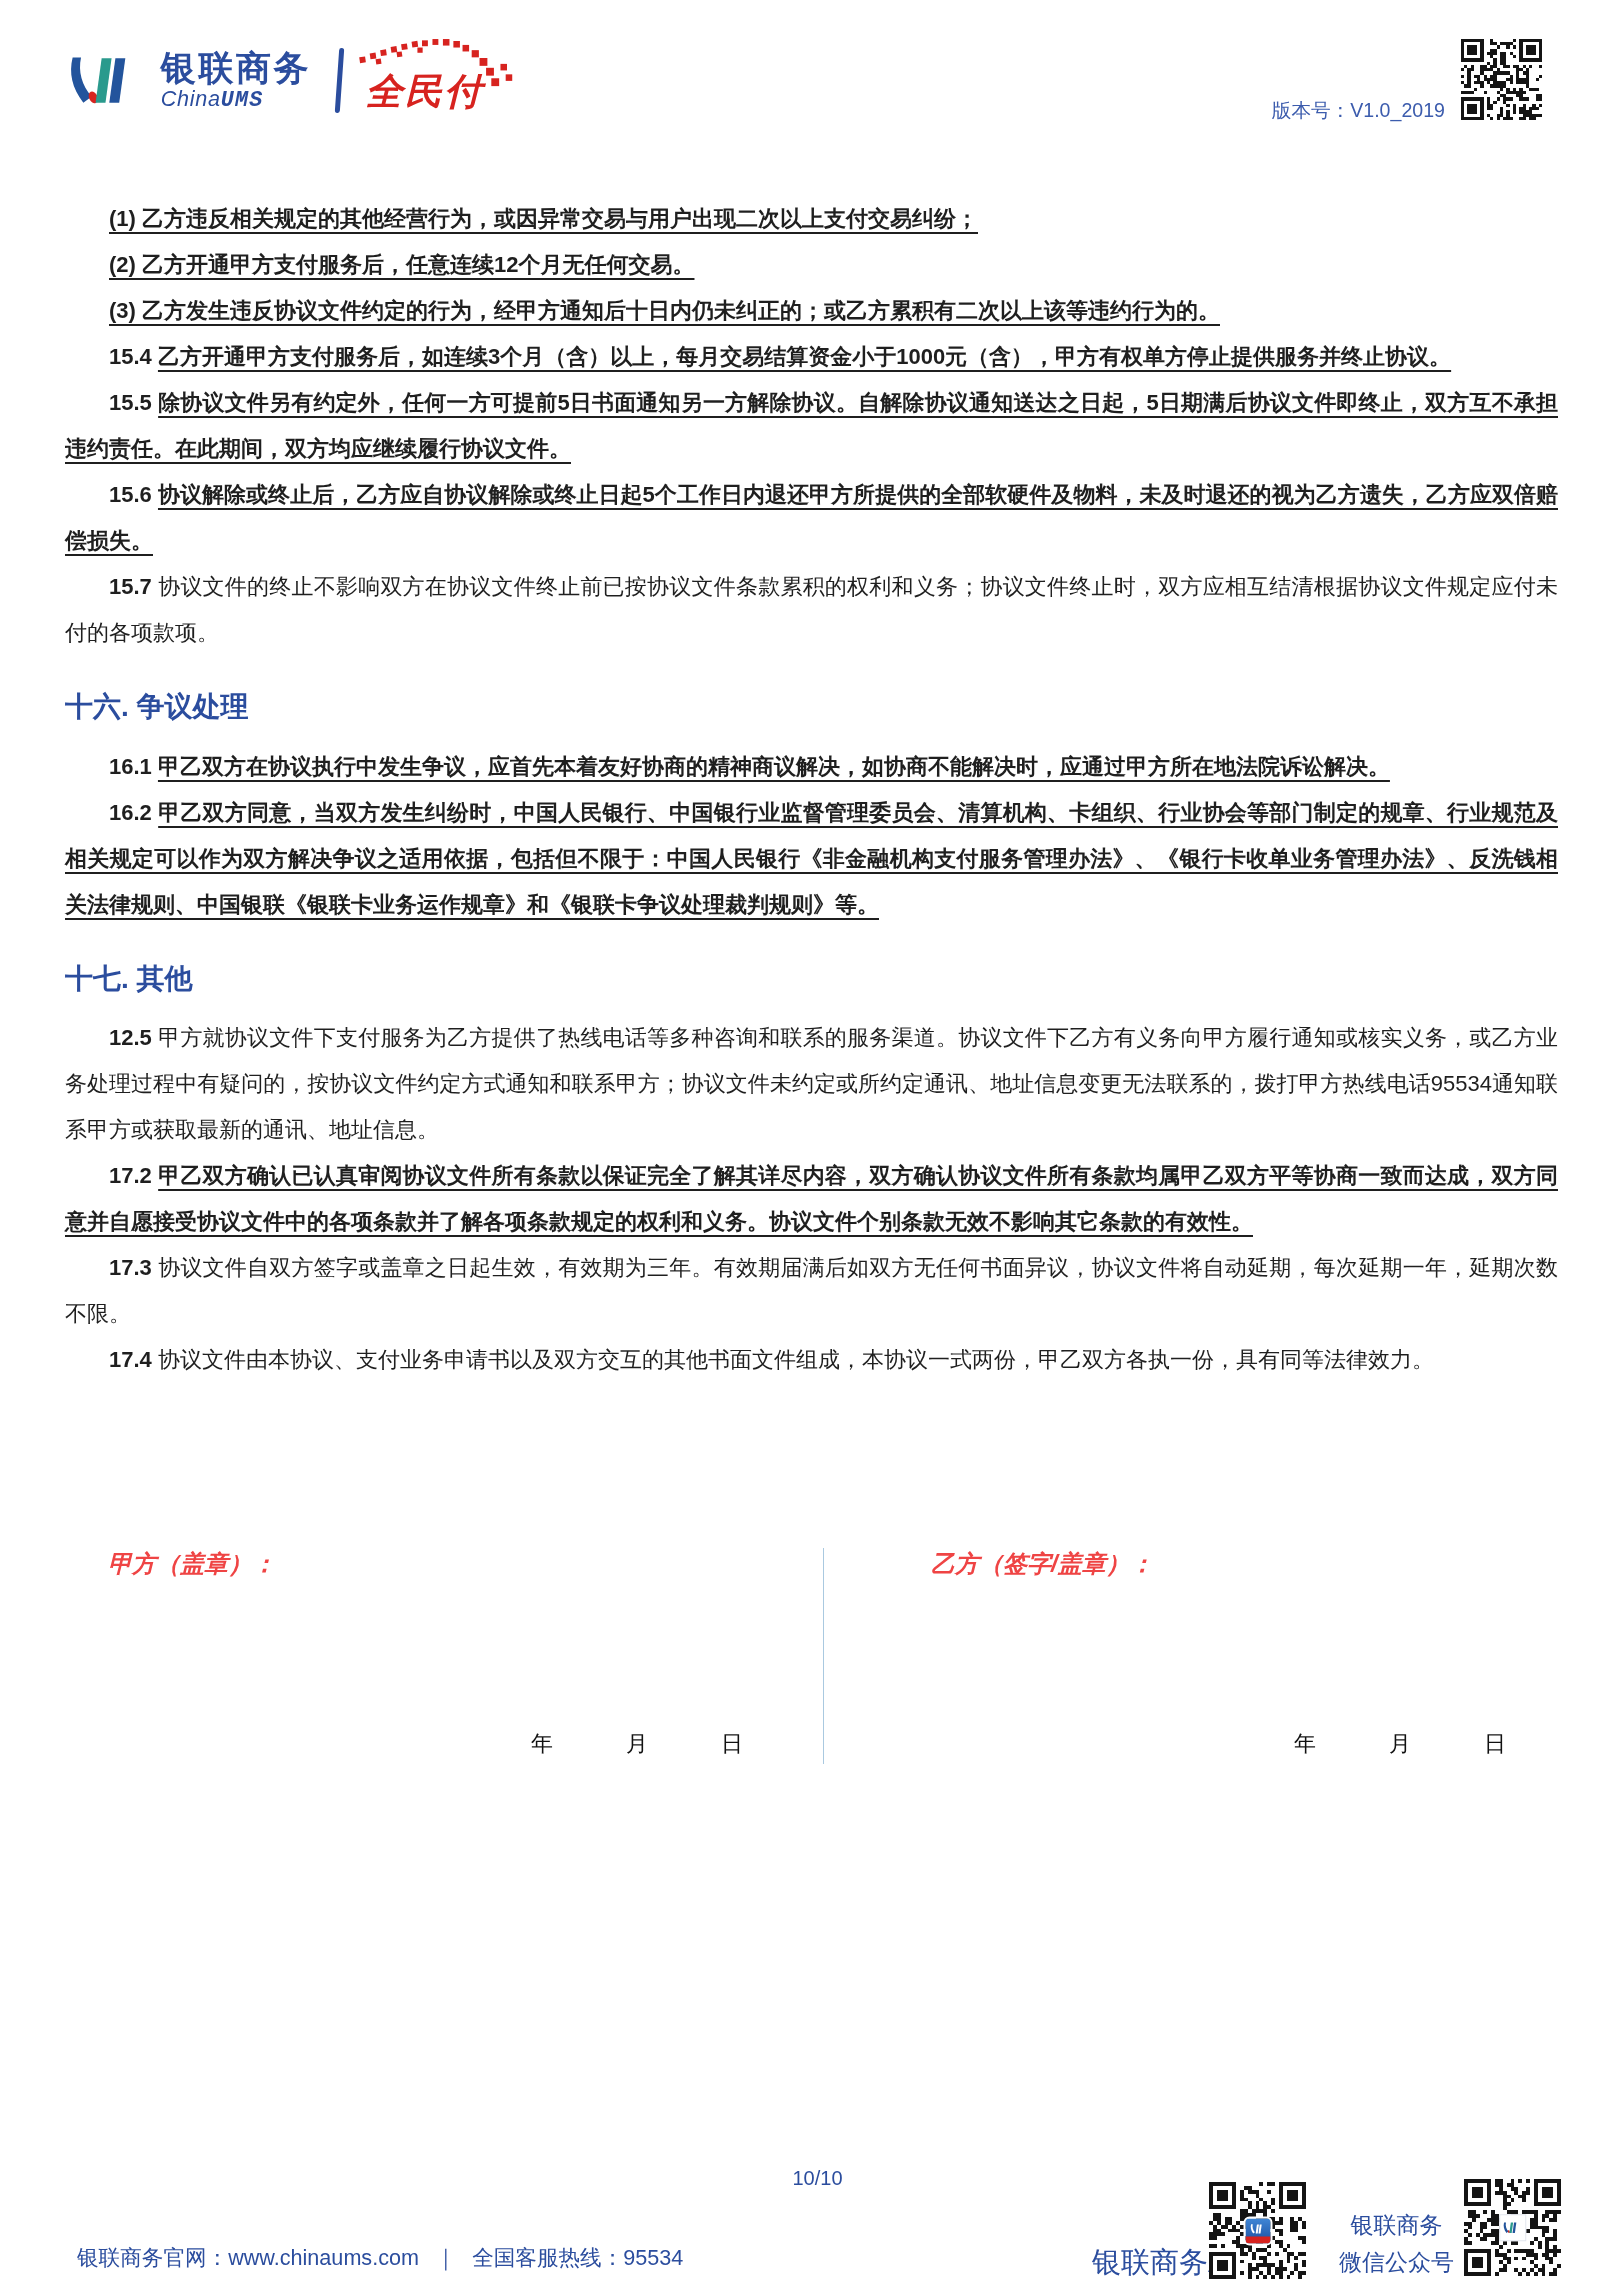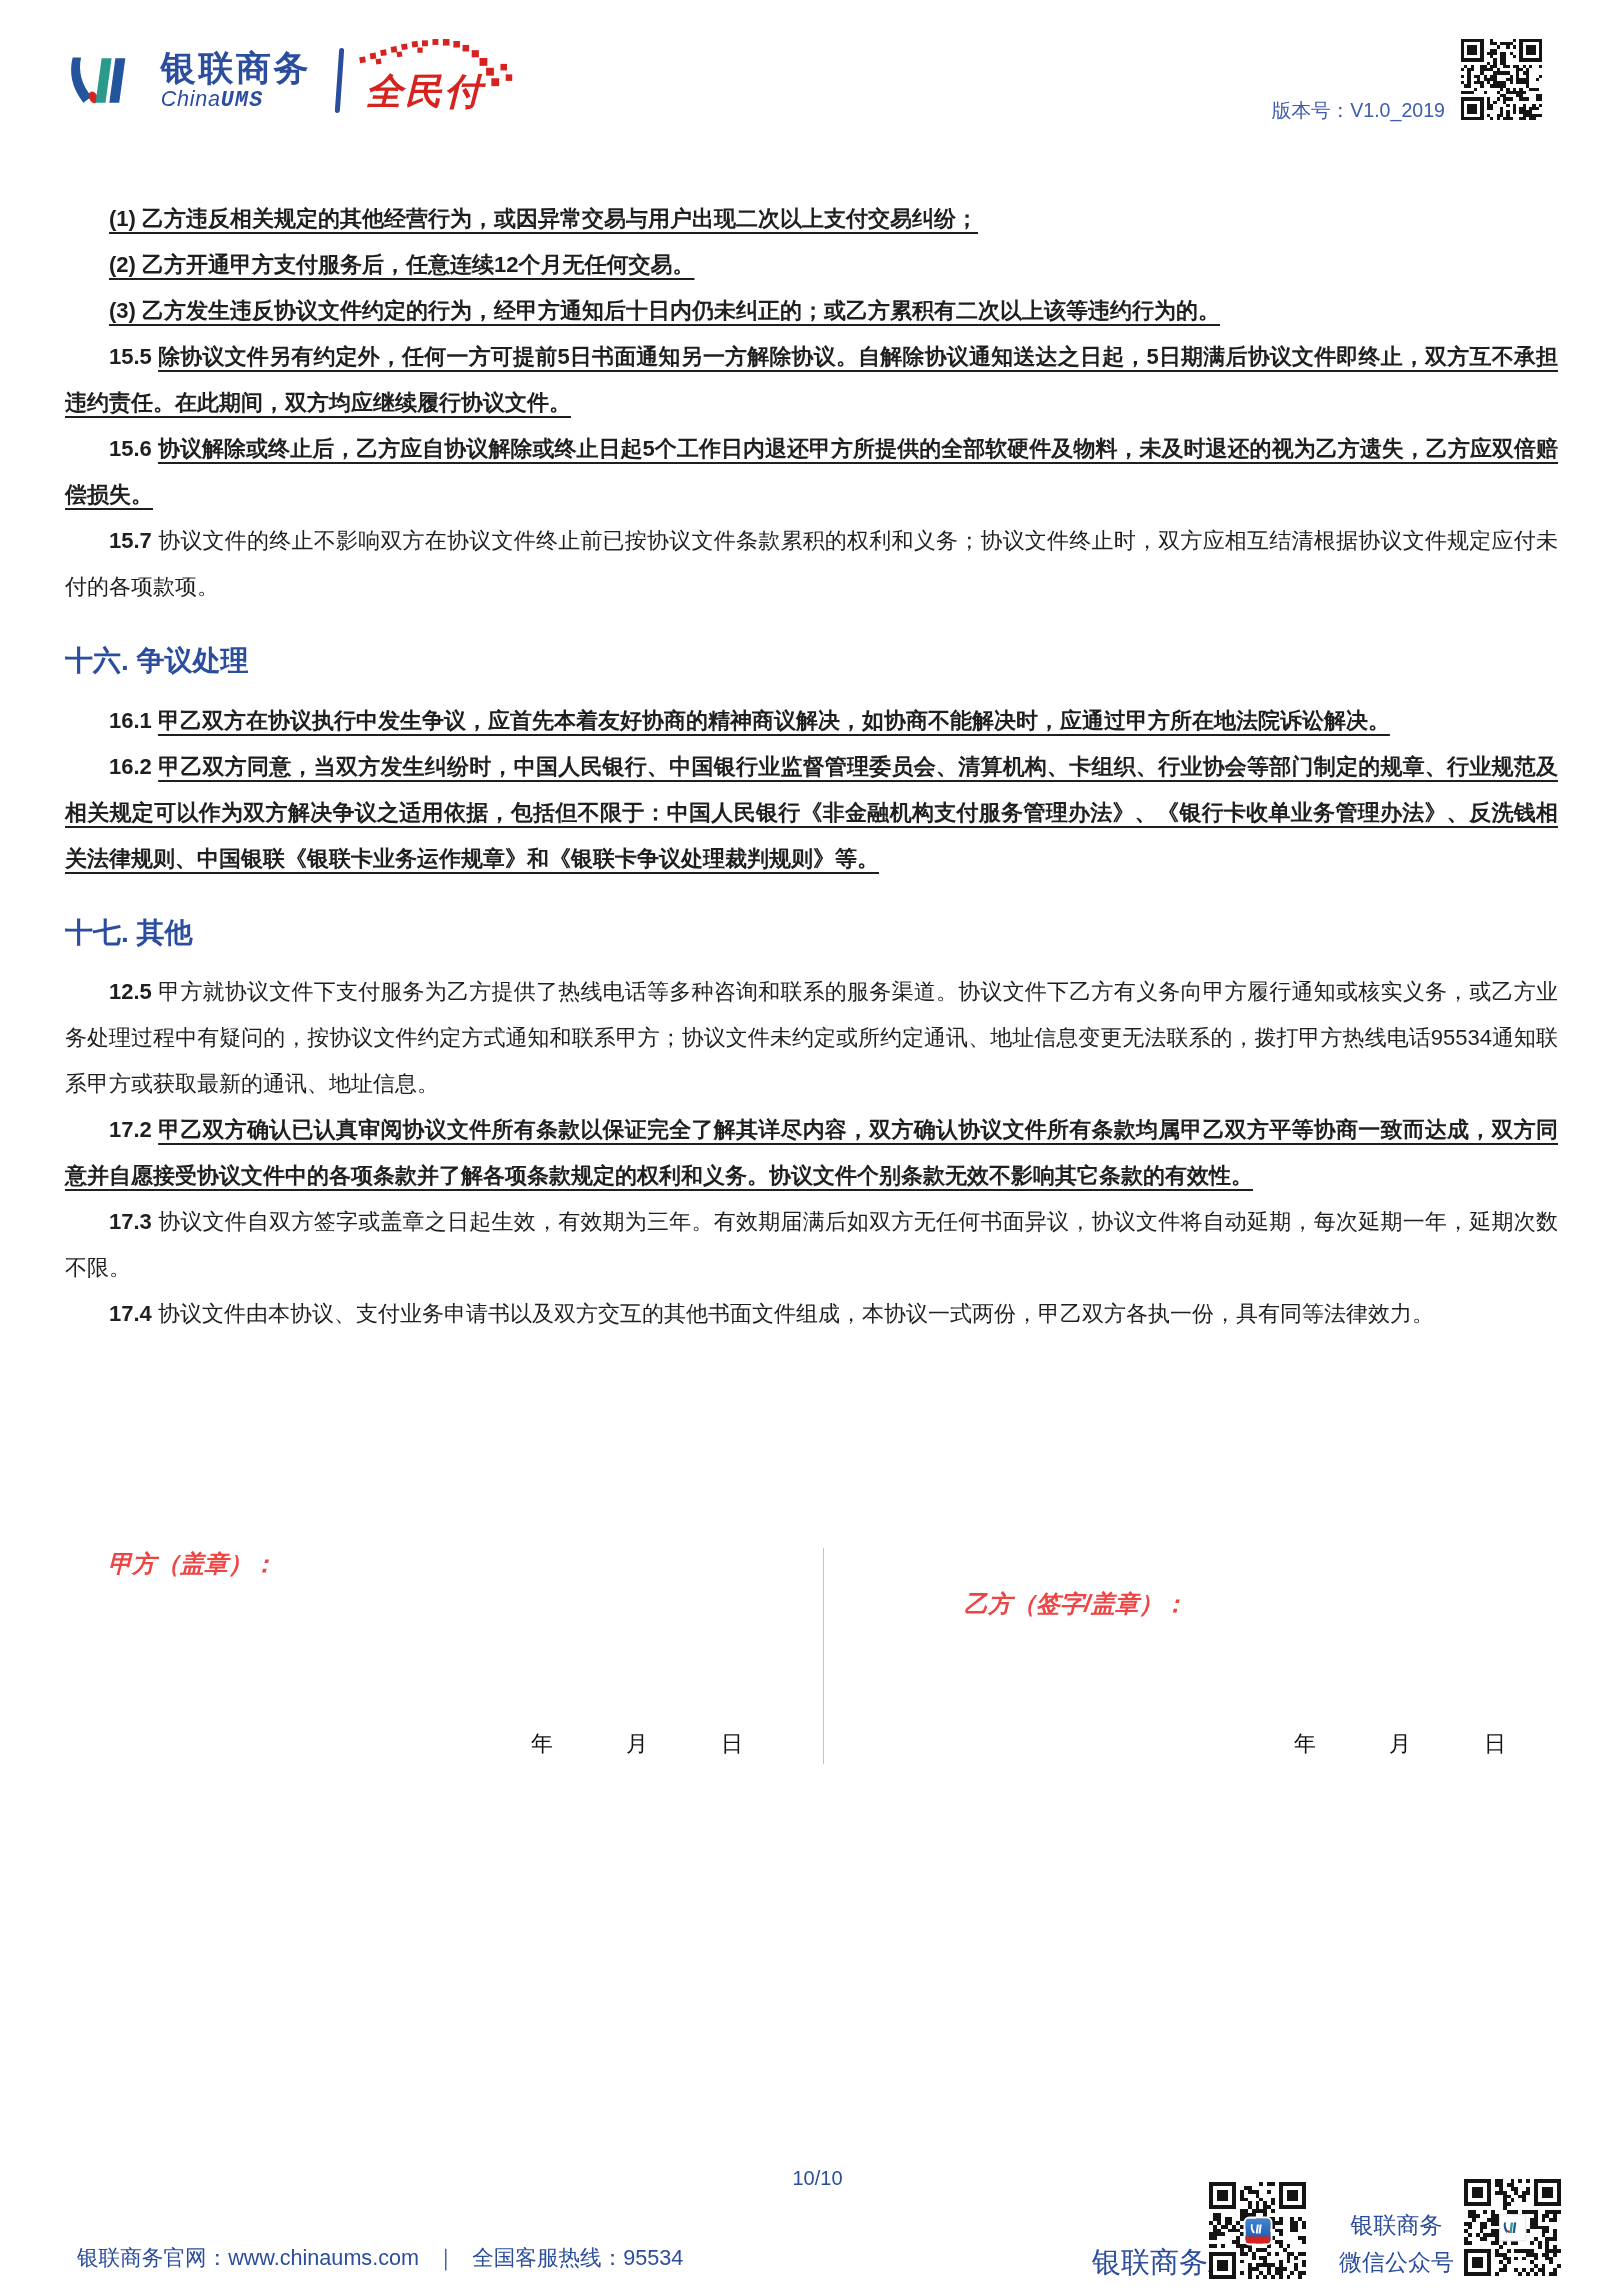--- a/index.html
+++ b/index.html
@@ -38,21 +38,21 @@
   .doc-body{position:absolute;left:65px;top:196px;width:1493px;}
   .clause{font-size:22px;line-height:46px;text-align:justify;text-indent:44px;margin:0;font-weight:400;}
   .clause .lbl{font-weight:700;}
   .clause.u-on{font-weight:700;}
   .clause .u{text-decoration:underline;text-decoration-thickness:2px;text-underline-offset:5.9px;}
   .sec-heading{font-size:28px;font-weight:700;color:var(--blue);margin:30px 0 15.7px 0;line-height:42px;}
 
   
   .sig-label{position:absolute;font-size:24px;font-weight:700;color:#ef4444;font-style:italic;}
   .sig-a{left:108px;top:1548px;}
-  .sig-b{left:964px;top:1548px;margin-top:40px;}
+  .sig-b{left:931px;top:1548px;}
   .sig-divider{position:absolute;left:823px;top:1548px;width:1.3px;height:216px;background:var(--divider);}
   .date-row{position:absolute;display:flex;gap:73px;font-size:22px;color:#111;}
   .date-a{left:531px;top:1729px;}
   .date-b{left:1294px;top:1729px;}
 
   
   .page-number{position:absolute;left:12px;right:0;top:2167px;text-align:center;font-size:20px;color:var(--blue);}
   .footer-line{position:absolute;left:77px;top:2243px;font-size:21.6px;color:var(--blue);display:flex;gap:16px;align-items:center;justify-content:center;}
   .footer-app-label{position:absolute;left:1092px;top:2243px;font-size:29px;color:var(--blue);}
   .qr-app{left:1209px;top:2182px;width:97px;height:97px;}
@@ -316,20 +316,21 @@
       <rect x="21" y="24" width="1" height="1"></rect>
       <rect x="22" y="24" width="1" height="1"></rect>
     </svg>
   </div>
 <div class="version-label">版本号：V1.0_2019</div>
 
 <div id="doc-body" class="doc-body">
     <p class="clause u-on"><span class="lbl u">(1) </span><span class="u">乙方违反相关规定的其他经营行为，或因异常交易与用户出现二次以上支付交易纠纷；</span></p>
     <p class="clause u-on"><span class="lbl u">(2) </span><span class="u">乙方开通甲方支付服务后，任意连续12个月无任何交易。</span></p>
     <p class="clause u-on"><span class="lbl u">(3) </span><span class="u">乙方发生违反协议文件约定的行为，经甲方通知后十日内仍未纠正的；或乙方累积有二次以上该等违约行为的。</span></p>
+    <p class="clause u-on"><span class="lbl">15.4 </span><span class="u">乙方开通甲方支付服务后，如连续3个月（含）以上，每月交易结算资金小于1000元（含），甲方有权单方停止提供服务并终止协议。</span></p>
     <p class="clause u-on"><span class="lbl">15.5 </span><span class="u">除协议文件另有约定外，任何一方可提前5日书面通知另一方解除协议。自解除协议通知送达之日起，5日期满后协议文件即终止，双方互不承担违约责任。在此期间，双方均应继续履行协议文件。</span></p>
     <p class="clause u-on"><span class="lbl">15.6 </span><span class="u">协议解除或终止后，乙方应自协议解除或终止日起5个工作日内退还甲方所提供的全部软硬件及物料，未及时退还的视为乙方遗失，乙方应双倍赔偿损失。</span></p>
     <p class="clause"><span class="lbl">15.7 </span><span>协议文件的终止不影响双方在协议文件终止前已按协议文件条款累积的权利和义务；协议文件终止时，双方应相互结清根据协议文件规定应付未付的各项款项。</span></p>
     <h2 class="sec-heading">十六. 争议处理</h2>
     <p class="clause u-on"><span class="lbl">16.1 </span><span class="u">甲乙双方在协议执行中发生争议，应首先本着友好协商的精神商议解决，如协商不能解决时，应通过甲方所在地法院诉讼解决。</span></p>
     <p class="clause u-on"><span class="lbl">16.2 </span><span class="u">甲乙双方同意，当双方发生纠纷时，中国人民银行、中国银行业监督管理委员会、清算机构、卡组织、行业协会等部门制定的规章、行业规范及相关规定可以作为双方解决争议之适用依据，包括但不限于：中国人民银行《非金融机构支付服务管理办法》、《银行卡收单业务管理办法》、反洗钱相关法律规则、中国银联《银联卡业务运作规章》和《银联卡争议处理裁判规则》等。</span></p>
     <h2 class="sec-heading">十七. 其他</h2>
     <p class="clause"><span class="lbl">12.5 </span><span>甲方就协议文件下支付服务为乙方提供了热线电话等多种咨询和联系的服务渠道。协议文件下乙方有义务向甲方履行通知或核实义务，或乙方业务处理过程中有疑问的，按协议文件约定方式通知和联系甲方；协议文件未约定或所约定通讯、地址信息变更无法联系的，拨打甲方热线电话95534通知联系甲方或获取最新的通讯、地址信息。</span></p>
     <p class="clause u-on"><span class="lbl">17.2 </span><span class="u">甲乙双方确认已认真审阅协议文件所有条款以保证完全了解其详尽内容，双方确认协议文件所有条款均属甲乙双方平等协商一致而达成，双方同意并自愿接受协议文件中的各项条款并了解各项条款规定的权利和义务。协议文件个别条款无效不影响其它条款的有效性。</span></p>
     <p class="clause"><span class="lbl">17.3 </span><span>协议文件自双方签字或盖章之日起生效，有效期为三年。有效期届满后如双方无任何书面异议，协议文件将自动延期，每次延期一年，延期次数不限。</span></p>

